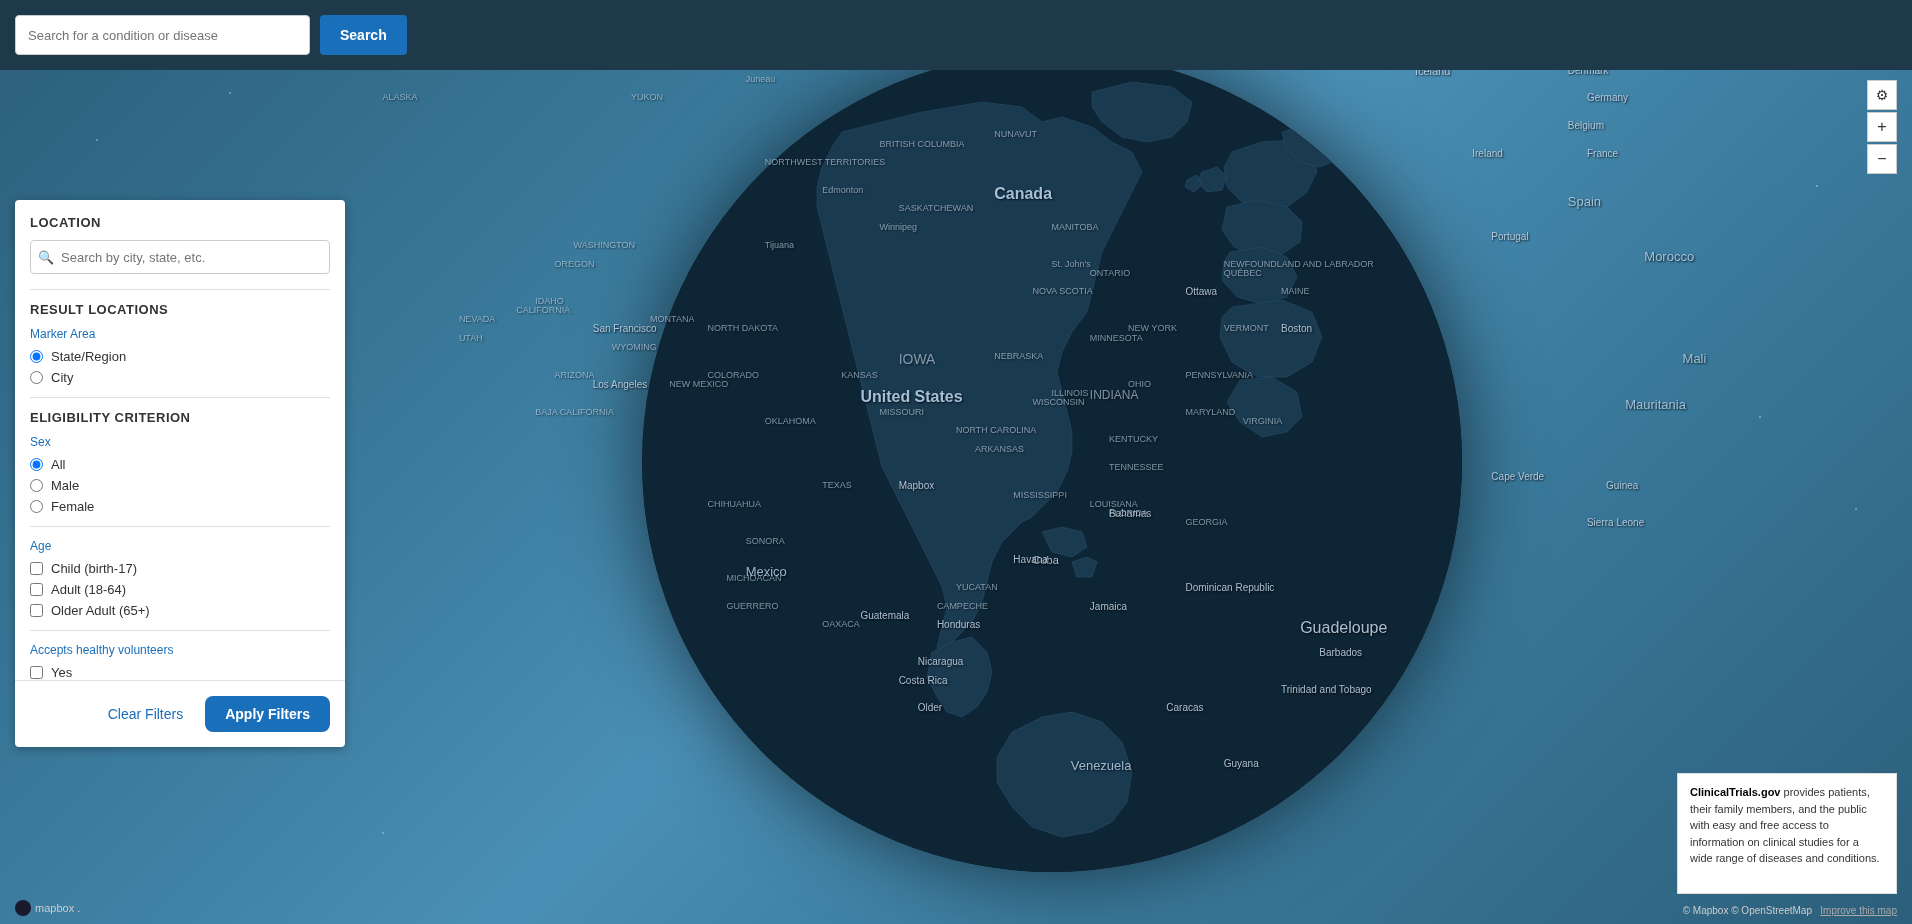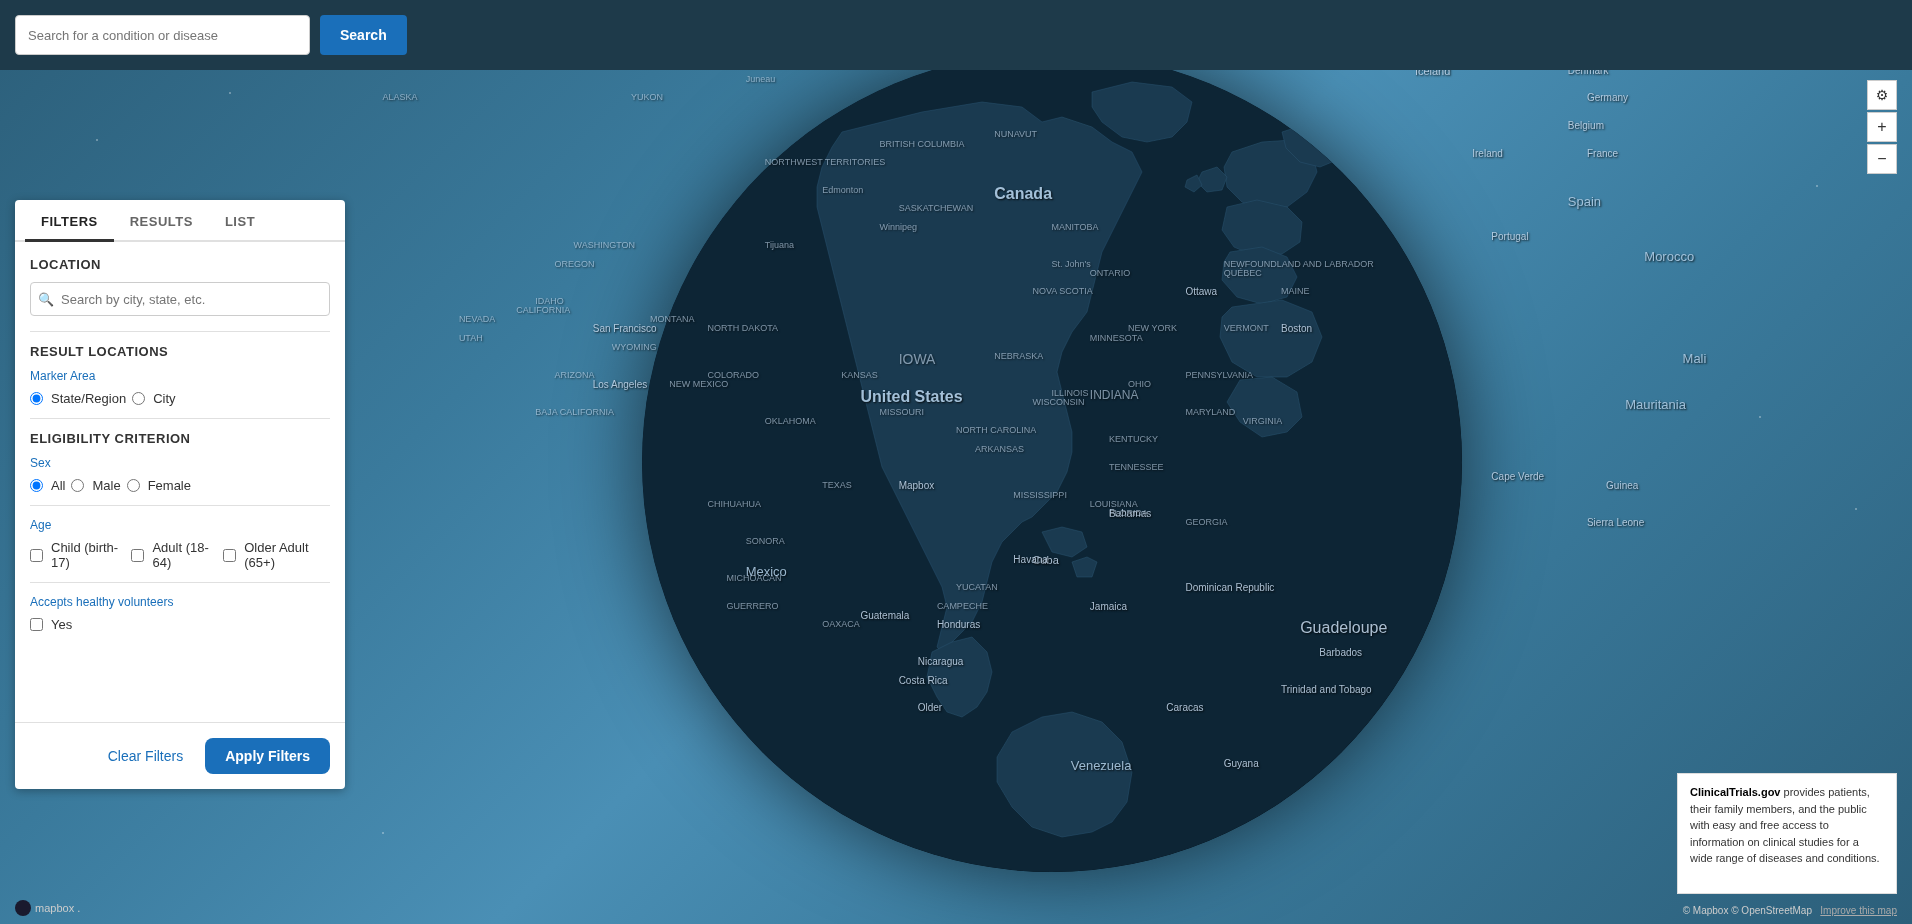--- a/index.html
+++ b/index.html
@@ -203,21 +203,21 @@
     
     .sub-label {
       font-size: 12px;
       color: #1a6fba;
       margin-bottom: 8px;
     }
 
     
     .radio-group, .checkbox-group {
       display: flex;
-      flex-direction: row;
+      flex-direction: column;
       gap: 6px;
       margin-bottom: 10px;
     }
 
     .radio-item, .checkbox-item {
       display: flex;
       align-items: center;
       gap: 8px;
       font-size: 13px;
       color: #333;
@@ -495,25 +495,20 @@
 </div>
 
 <div id="map-controls">
   <button class="map-ctrl-btn gear">⚙</button>
   <button class="map-ctrl-btn">+</button>
   <button class="map-ctrl-btn">−</button>
 </div>
 
 <div id="filter-panel">
 
-  <div class="panel-tabs">
-    <div class="tab active">FILTERS</div>
-    <div class="tab">RESULTS</div>
-    <div class="tab">LIST</div>
-  </div>
 
   <div class="panel-content">
 
     <div class="section-title">LOCATION</div>
     <div class="location-search">
       <span class="search-icon">🔍</span>
       <input type="text" placeholder="Search by city, state, etc." style="">
     </div>
 
     <div class="divider"></div>

